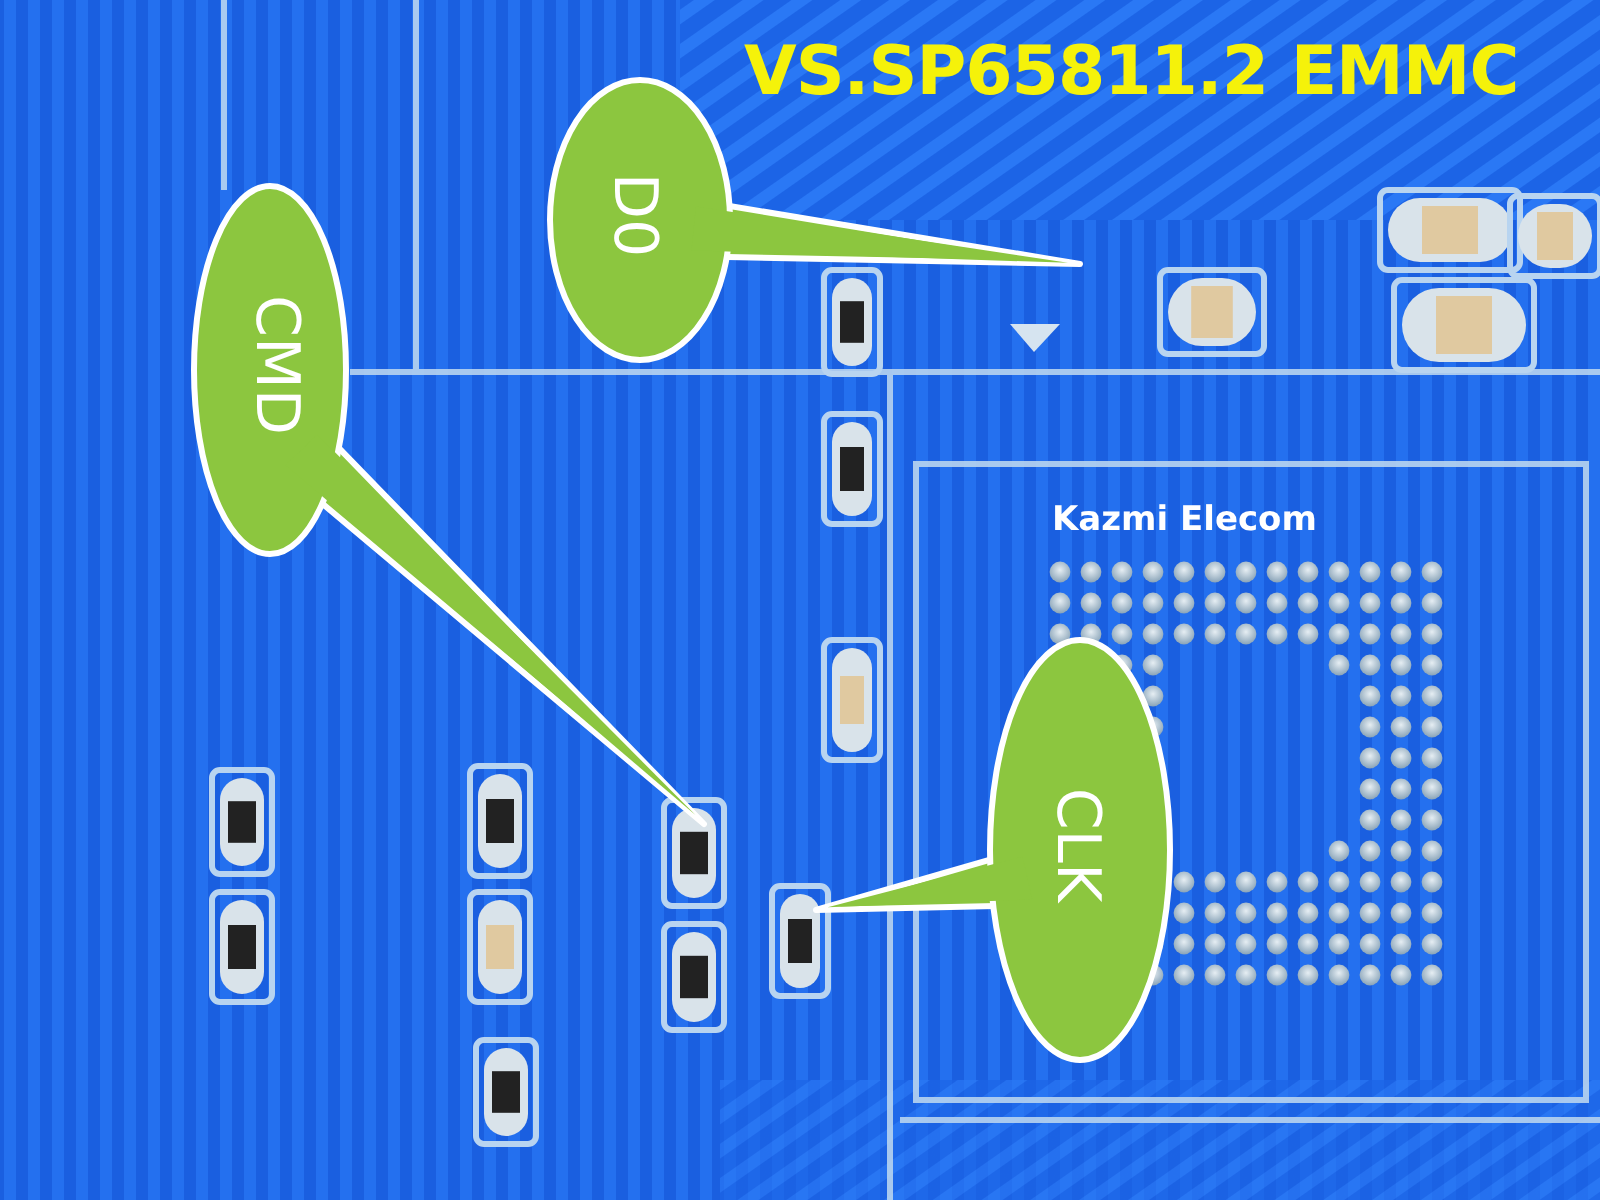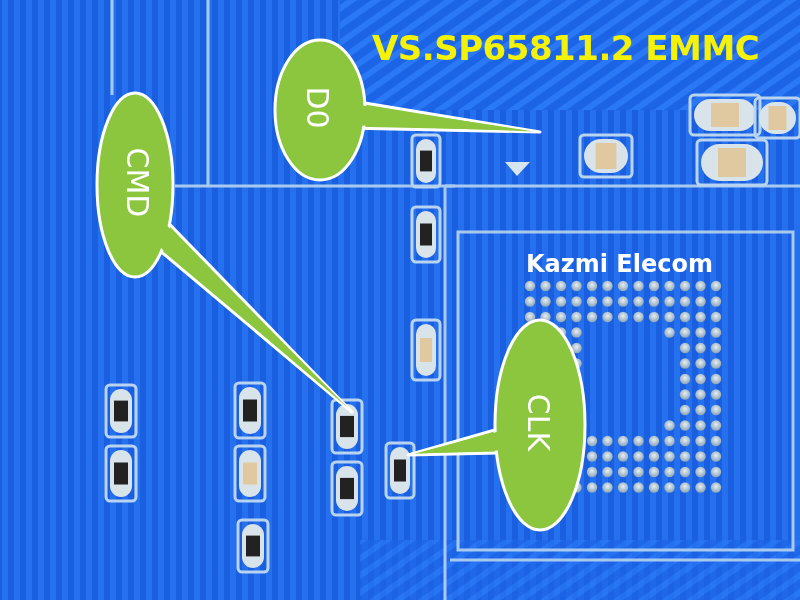--- a/index.html
+++ b/index.html
@@ -1,24 +1,24 @@
 <!DOCTYPE html>
 <html><head>
 <meta charset="utf-8">
 <style>
   html, body { margin:0; padding:0; }
   body { width:800px; height:600px; overflow:hidden; background:#1a5fe0; position:relative; font-family:"DejaVu Sans", sans-serif; }
   #scene { position:absolute; left:0; top:0; width:800px; height:600px; }
   .title {
-    position:absolute; left:372px; top:28px; font-family:"DejaVu Sans", sans-serif; font-weight:bold;
+    position:absolute; left:372px; top:16px; font-family:"DejaVu Sans", sans-serif; font-weight:bold;
     font-size:34px; color:#f5f20a; letter-spacing:-0.5px; white-space:nowrap;
   }
   .watermark {
     position:absolute; left:526px; top:250px; font-family:"DejaVu Sans", sans-serif; font-weight:bold;
-    font-size:24px; color:#ffffff; white-space:nowrap;
+    font-size:17px; color:#ffffff; white-space:nowrap;
   }
   .callout-label {
     position:absolute; font-family:"DejaVu Sans", sans-serif; color:#ffffff; font-size:30px;
     transform-origin:center center; white-space:nowrap;
   }
 </style>
 </head>
 <body>
 
 <svg id="scene" viewBox="0 0 800 600" xmlns="http://www.w3.org/2000/svg">

